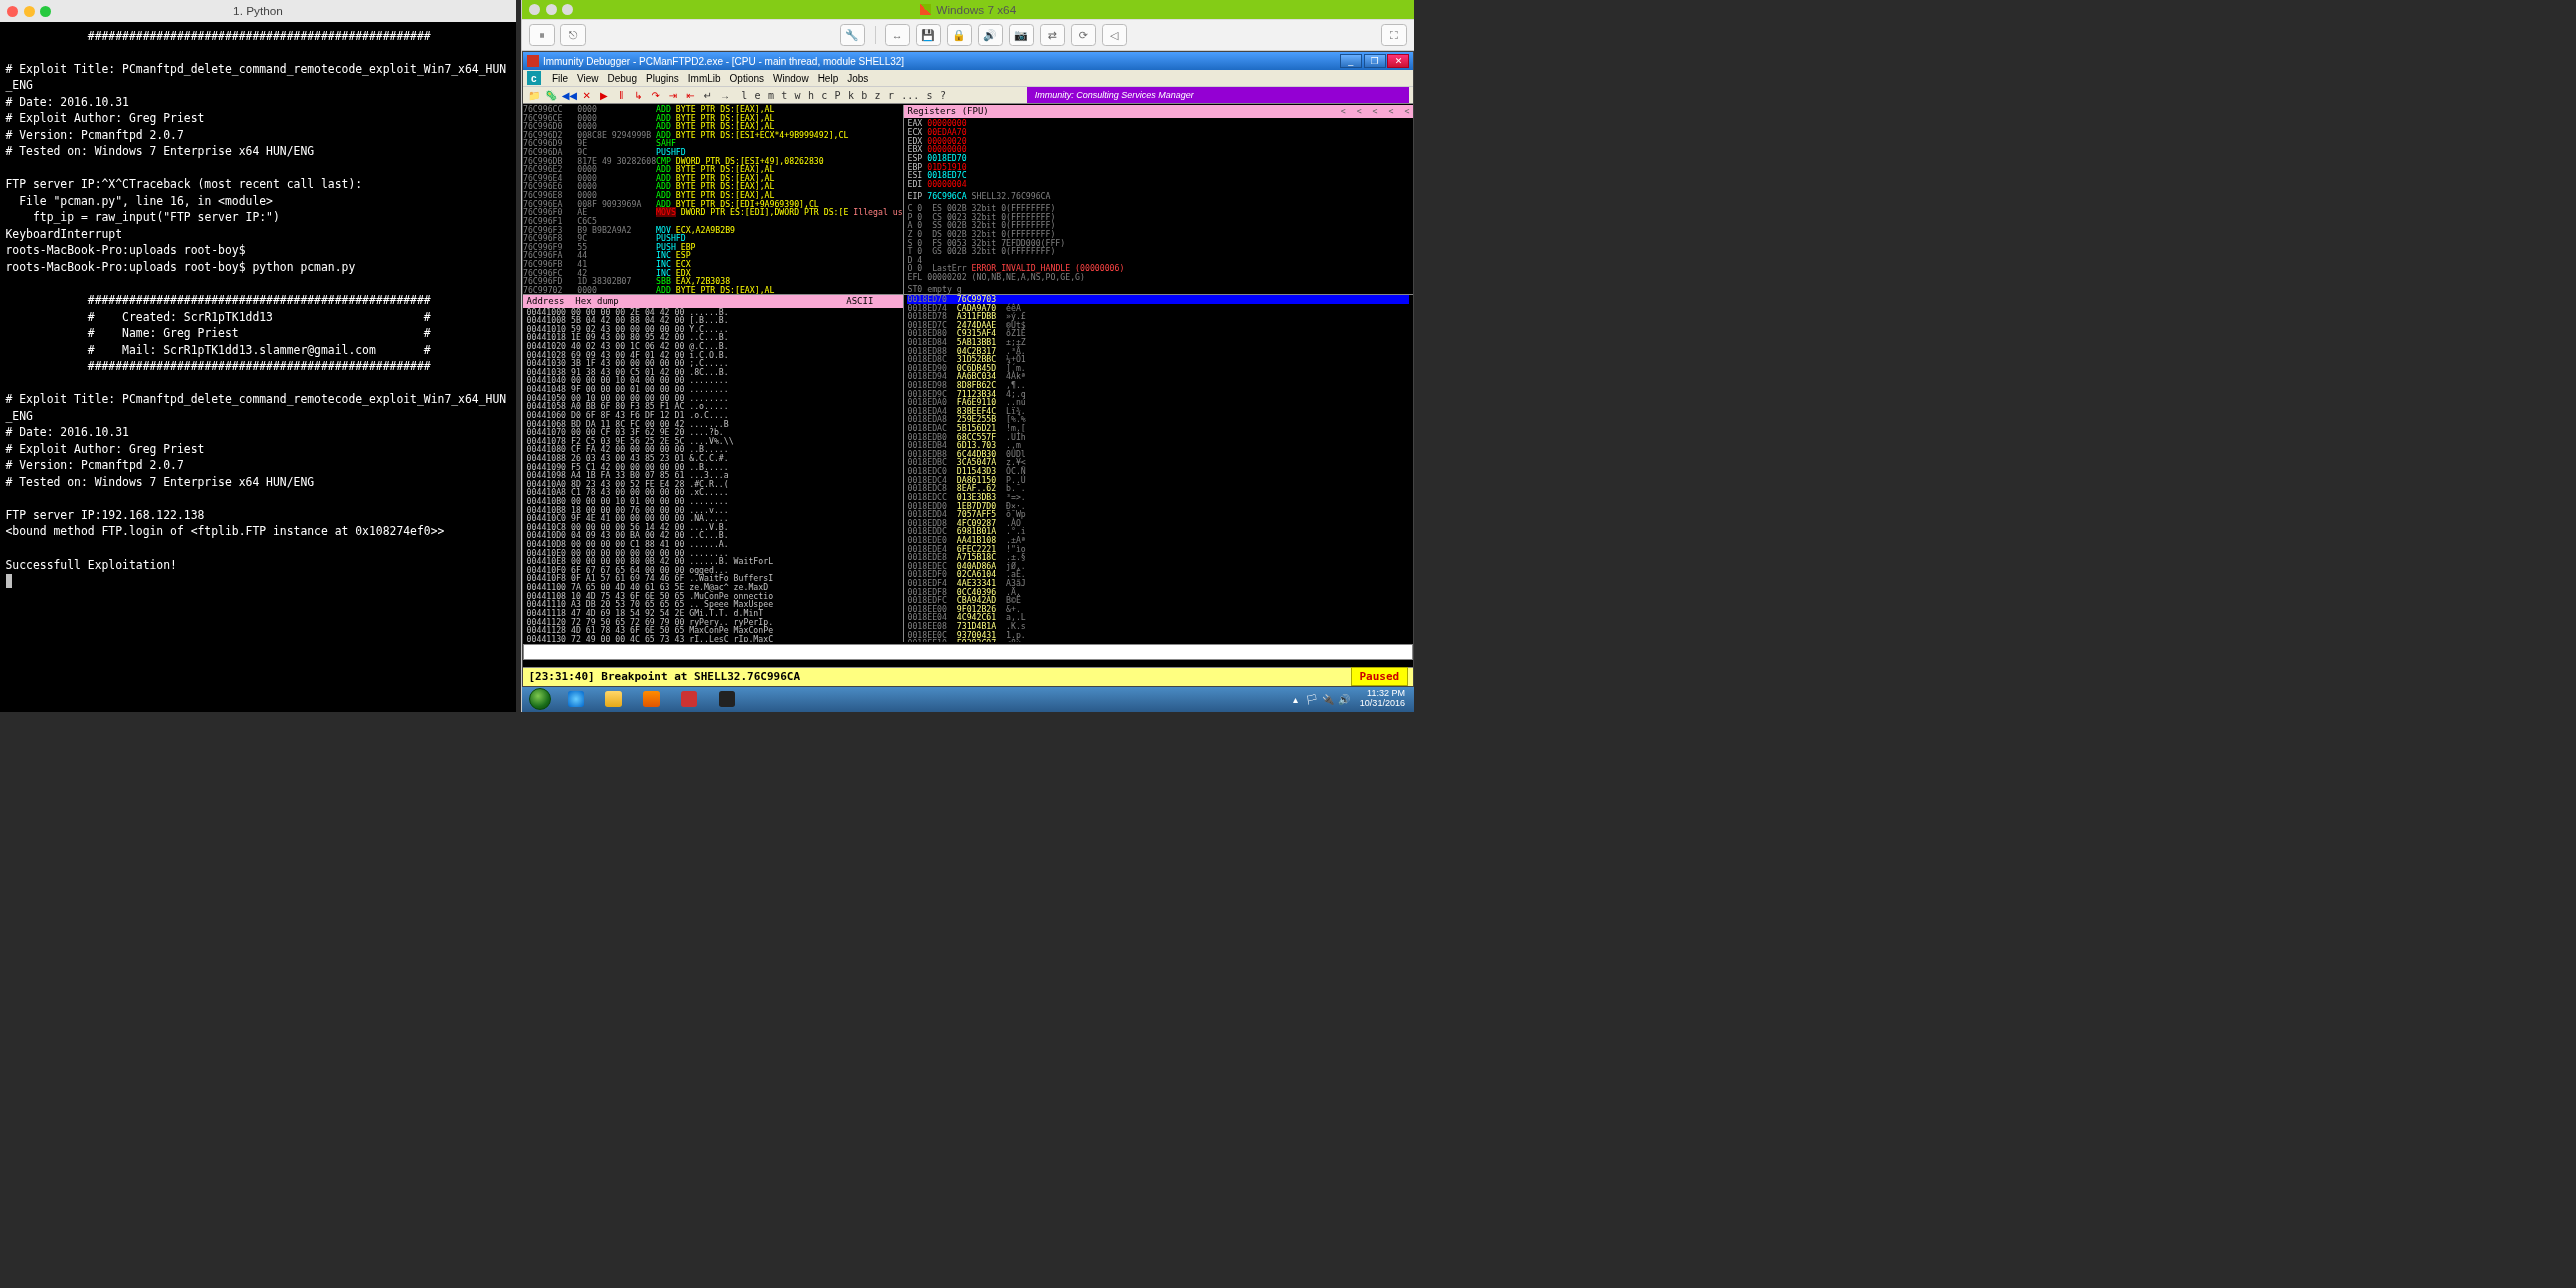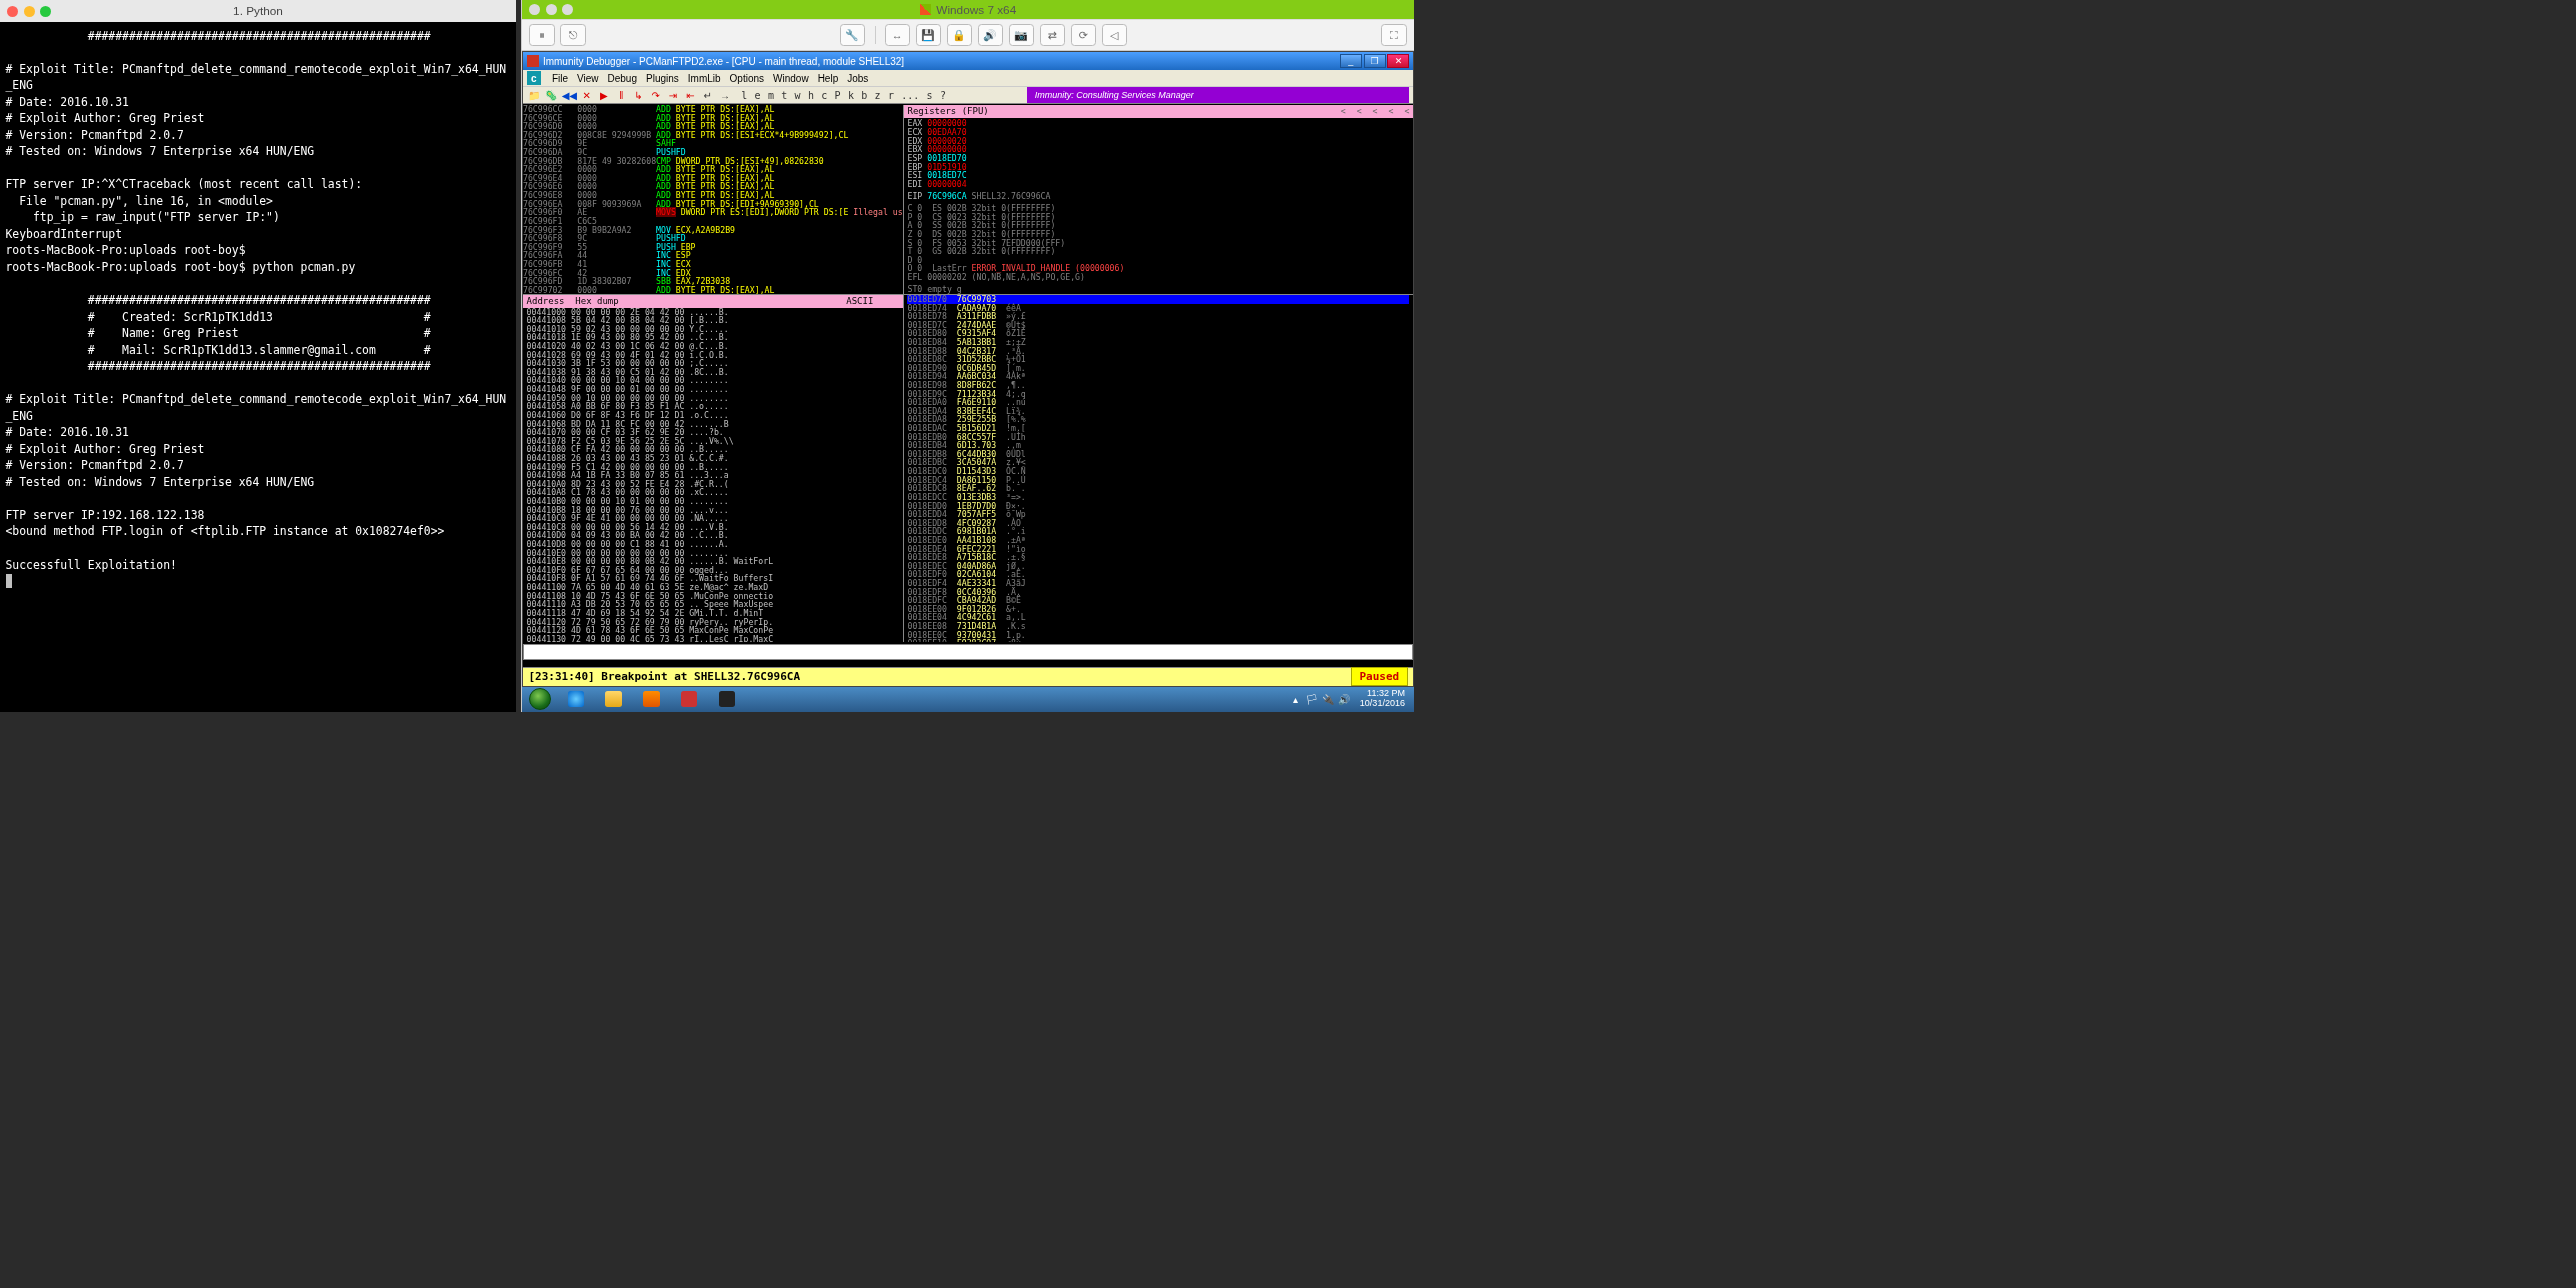--- a/index.html
+++ b/index.html
@@ -278,41 +278,41 @@
               <div class="disasm-line"><span class="reg-name">ESI</span> <span class="reg-val-c">0018ED7C</span></div>
               <div class="disasm-line"><span class="reg-name">EDI</span> <span class="reg-val">00000004</span></div>
               <div class="disasm-line" style="margin-top: 3.6px;"><span class="reg-name">EIP</span> <span class="eip-highlight">76C996CA</span> <span class="reg-text">SHELL32.76C996CA</span></div>
               <div style="height: 3.6px;"></div>
               <div class="disasm-line"><span class="reg-text">C 0  ES 002B 32bit 0(FFFFFFFF)</span></div>
               <div class="disasm-line"><span class="reg-text">P 0  CS 0023 32bit 0(FFFFFFFF)</span></div>
               <div class="disasm-line"><span class="reg-text">A 0  SS 002B 32bit 0(FFFFFFFF)</span></div>
               <div class="disasm-line"><span class="reg-text">Z 0  DS 002B 32bit 0(FFFFFFFF)</span></div>
               <div class="disasm-line"><span class="reg-text">S 0  FS 0053 32bit 7EFDD000(FFF)</span></div>
               <div class="disasm-line"><span class="reg-text">T 0  GS 002B 32bit 0(FFFFFFFF)</span></div>
-              <div class="disasm-line"><span class="reg-text">D 0</span></div>
+              <div class="disasm-line"><span class="reg-text">D 4</span></div>
               <div class="disasm-line"><span class="reg-text">O 0  LastErr </span><span class="error-text">ERROR_INVALID_HANDLE (00000006)</span></div>
               <div class="disasm-line"><span class="reg-text">EFL 00000202 (NO,NB,NE,A,NS,PO,GE,G)</span></div>
               <div style="height: 3.6px;"></div>
               <div class="disasm-line"><span class="reg-text">ST0 empty g</span></div>
               <div class="disasm-line"><span class="reg-text">ST1 empty g</span></div>
             </div>
         </div>
 
         <div class="pane">
           <div class="pane-header">
             <span style="font-family:monospace;white-space:pre;">Address  Hex dump                                          ASCII</span>
           </div>
           <div id="hex-body" style="padding:0 3.6px;">
               <div class="disasm-line"><span class="hex-data">00441000 00 00 00 00 2E 04 42 00 ......B.</span></div>
               <div class="disasm-line"><span class="hex-data">00441008 5B 04 42 00 88 04 42 00 [.B...B.</span></div>
               <div class="disasm-line"><span class="hex-data">00441010 59 02 43 00 00 00 00 00 Y.C.....</span></div>
               <div class="disasm-line"><span class="hex-data">00441018 1E 09 43 00 80 95 42 00 ..C...B.</span></div>
               <div class="disasm-line"><span class="hex-data">00441020 40 02 43 00 1C 06 42 00 @.C...B.</span></div>
               <div class="disasm-line"><span class="hex-data">00441028 69 09 43 00 4F 01 42 00 i.C.O.B.</span></div>
-              <div class="disasm-line"><span class="hex-data">00441030 3B 1F 53 00 00 00 00 00 ;.C.....</span></div>
+              <div class="disasm-line"><span class="hex-data">00441030 3B 1F 43 00 00 00 00 00 ;.C.....</span></div>
               <div class="disasm-line"><span class="hex-data">00441038 91 38 43 00 C5 01 42 00 .8C...B.</span></div>
               <div class="disasm-line"><span class="hex-data">00441040 00 00 00 10 04 00 00 00 ........</span></div>
               <div class="disasm-line"><span class="hex-data">00441048 9F 00 00 00 01 00 00 00 ........</span></div>
               <div class="disasm-line"><span class="hex-data">00441050 00 10 00 00 00 00 00 00 ........</span></div>
               <div class="disasm-line"><span class="hex-data">00441058 A0 BB 6F 80 F3 85 F1 AC ..o.....</span></div>
               <div class="disasm-line"><span class="hex-data">00441060 D0 6F 8F 43 F6 DF 12 D1 .o.C....</span></div>
               <div class="disasm-line"><span class="hex-data">00441068 BD DA 11 8C FC 00 00 42 .......B</span></div>
               <div class="disasm-line"><span class="hex-data">00441070 00 00 CF 03 3F 62 9E 20 ....?b. </span></div>
               <div class="disasm-line"><span class="hex-data">00441078 F2 C5 03 9E 56 25 2E 5C ....V%.\\</span></div>
               <div class="disasm-line"><span class="hex-data">00441080 CF FA 42 00 00 00 00 00 ..B.....</span></div>

